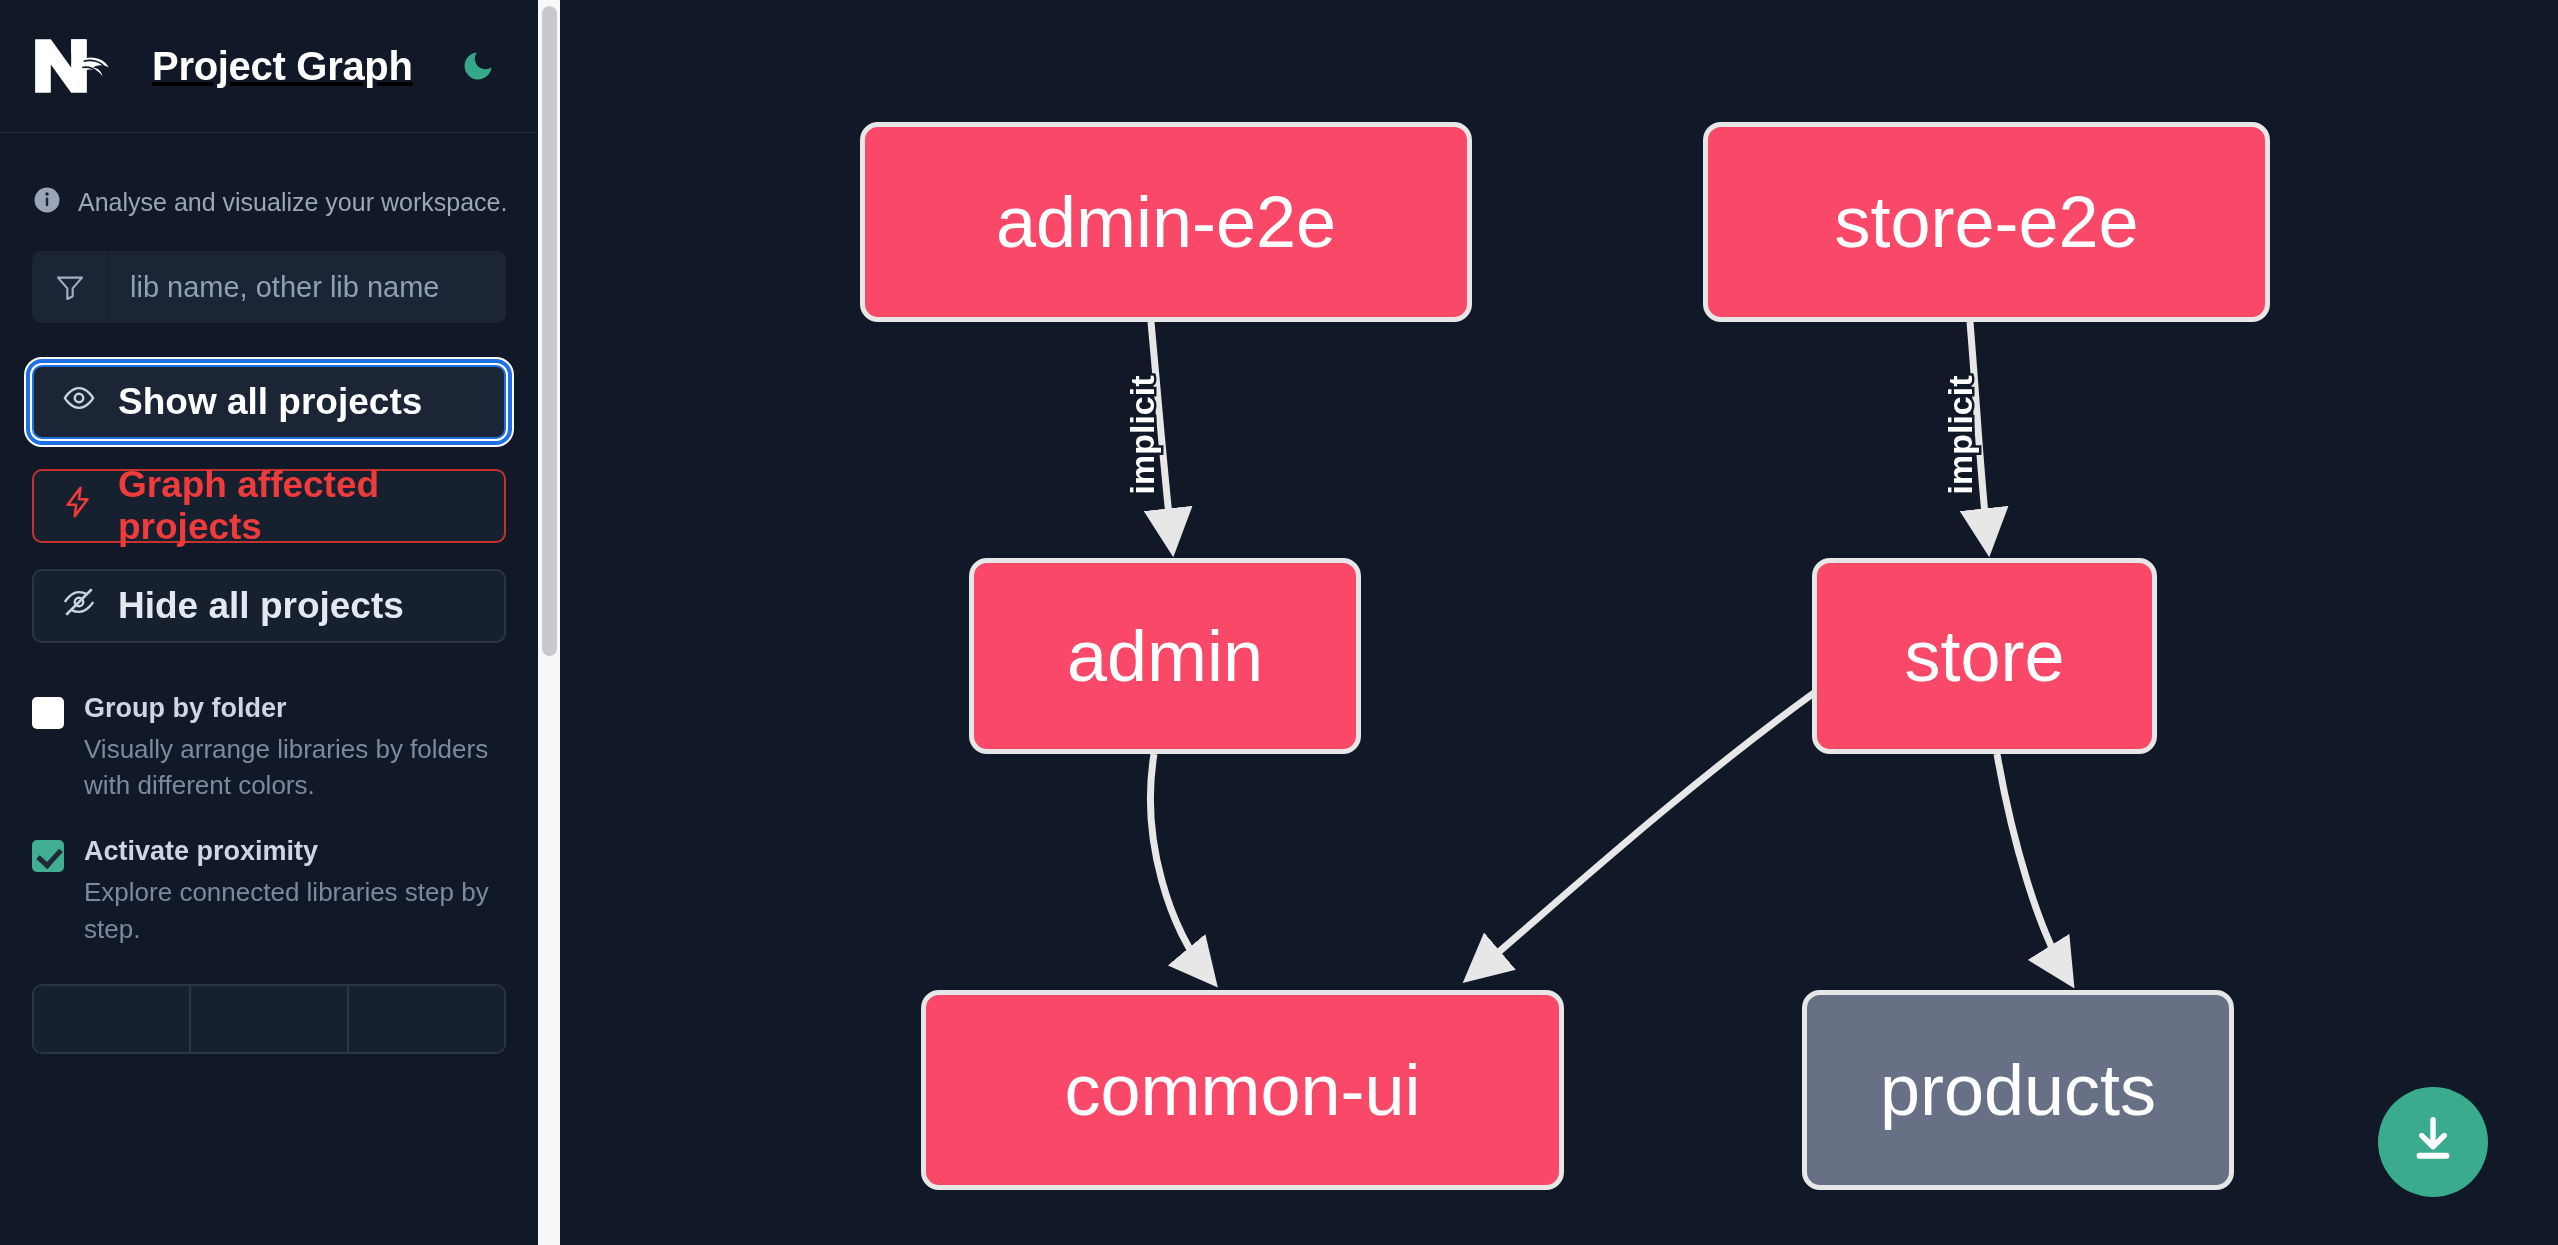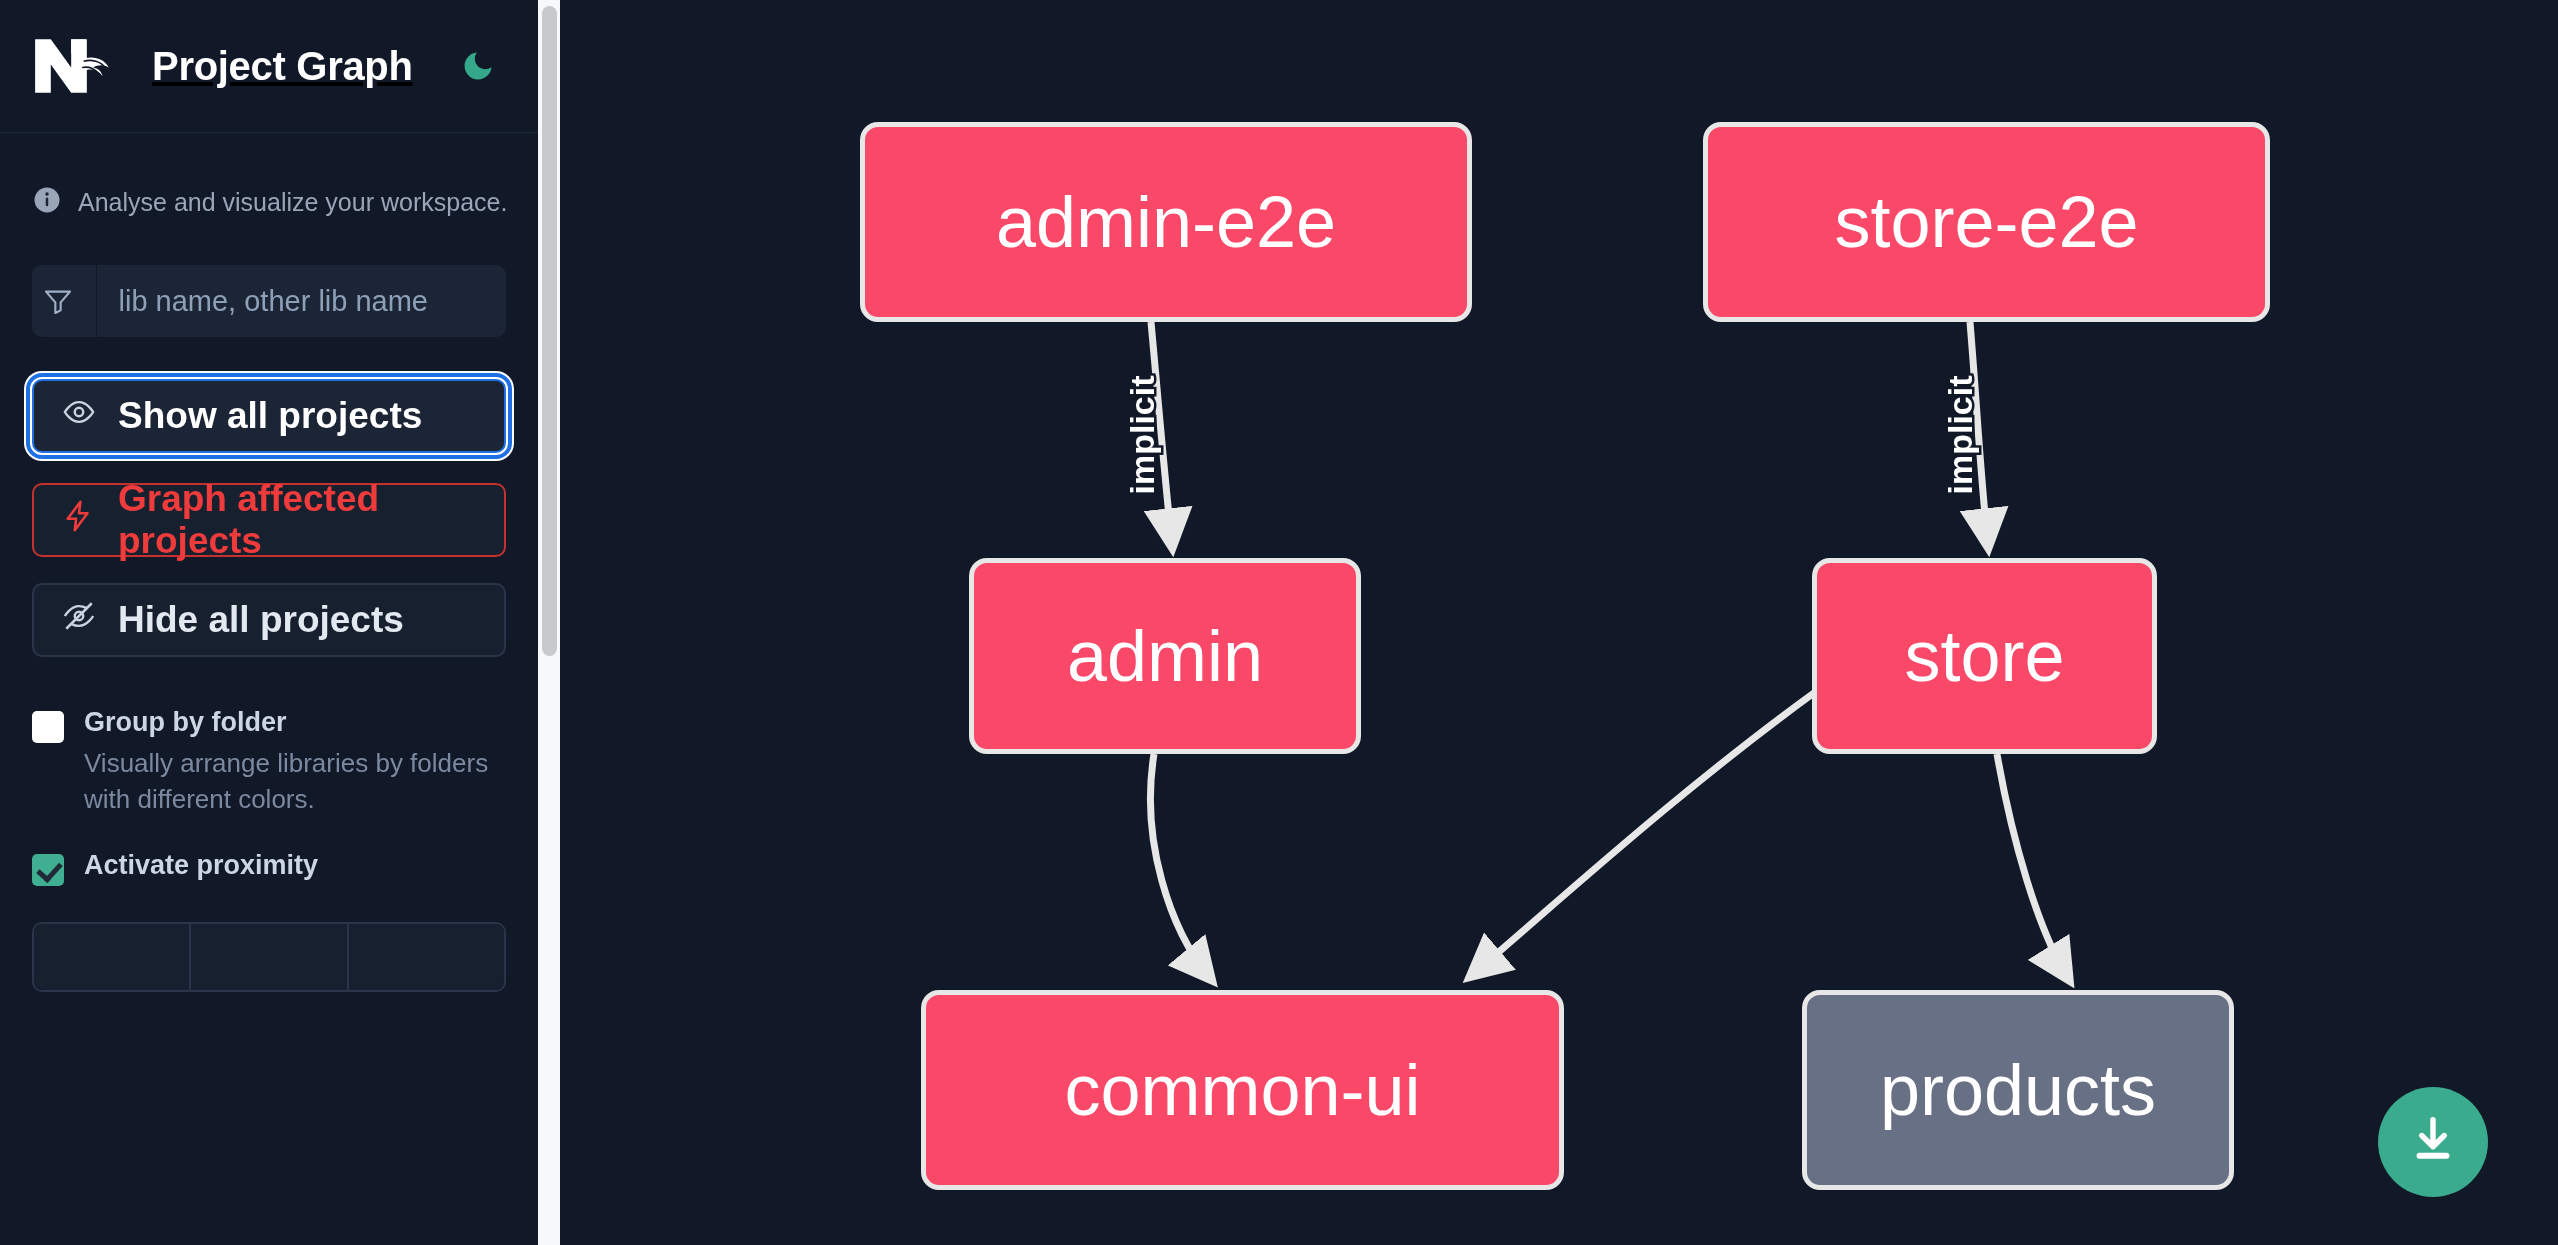--- a/index.html
+++ b/index.html
@@ -82,22 +82,21 @@
     white-space: nowrap;
   }
 
   .search-wrap {
     display: flex;
     align-items: center;
     height: 72px;
     background: #1c2535;
     border-radius: 10px;
     overflow: hidden;
-    margin-top: 36px;
-    justify-content: center;
+    margin-top: 22px;
   }
   .search-icon-box {
     width: 76px;
     height: 72px;
     display: flex;
     align-items: center;
     justify-content: center;
     border-right: 1px solid #131b29;
     flex: 0 0 76px;
   }
@@ -348,20 +347,21 @@
           <div class="cb-texts">
             <div class="cb-label">Group by folder</div>
             <div class="cb-desc">Visually arrange libraries by folders with different colors.</div>
           </div>
         </div>
 
         <div class="check-block">
           <span class="cb green"></span>
           <div class="cb-texts">
             <div class="cb-label">Activate proximity</div>
+            <div class="cb-desc">Explore connected libraries step by step.</div>
           </div>
         </div>
 
         <div class="bottom-group">
           <div class="bg-seg"></div>
           <div class="bg-seg"></div>
           <div class="bg-seg"></div>
         </div>
 
       </div>

